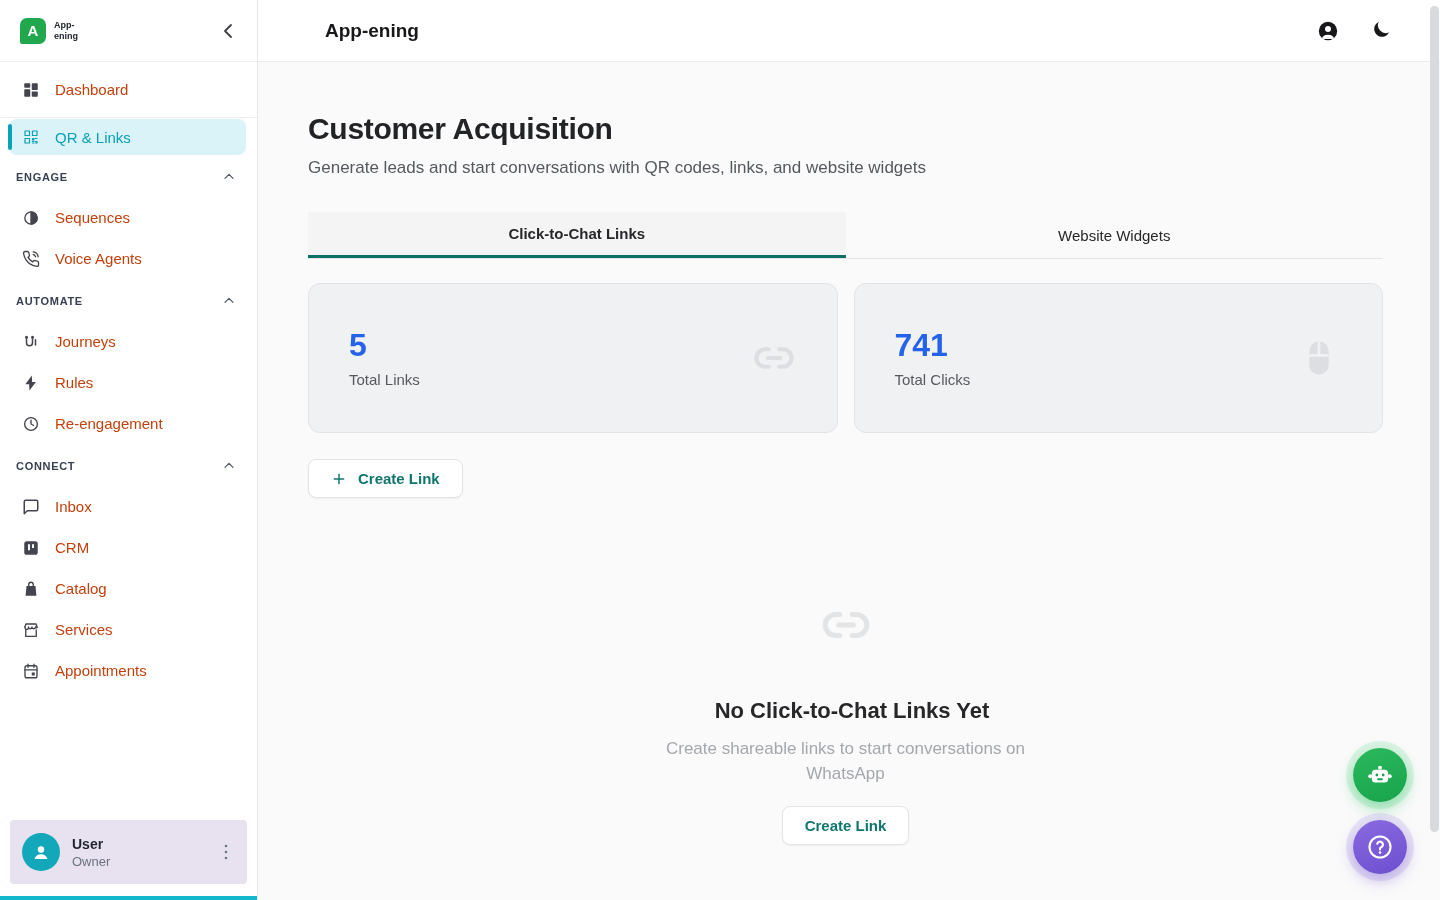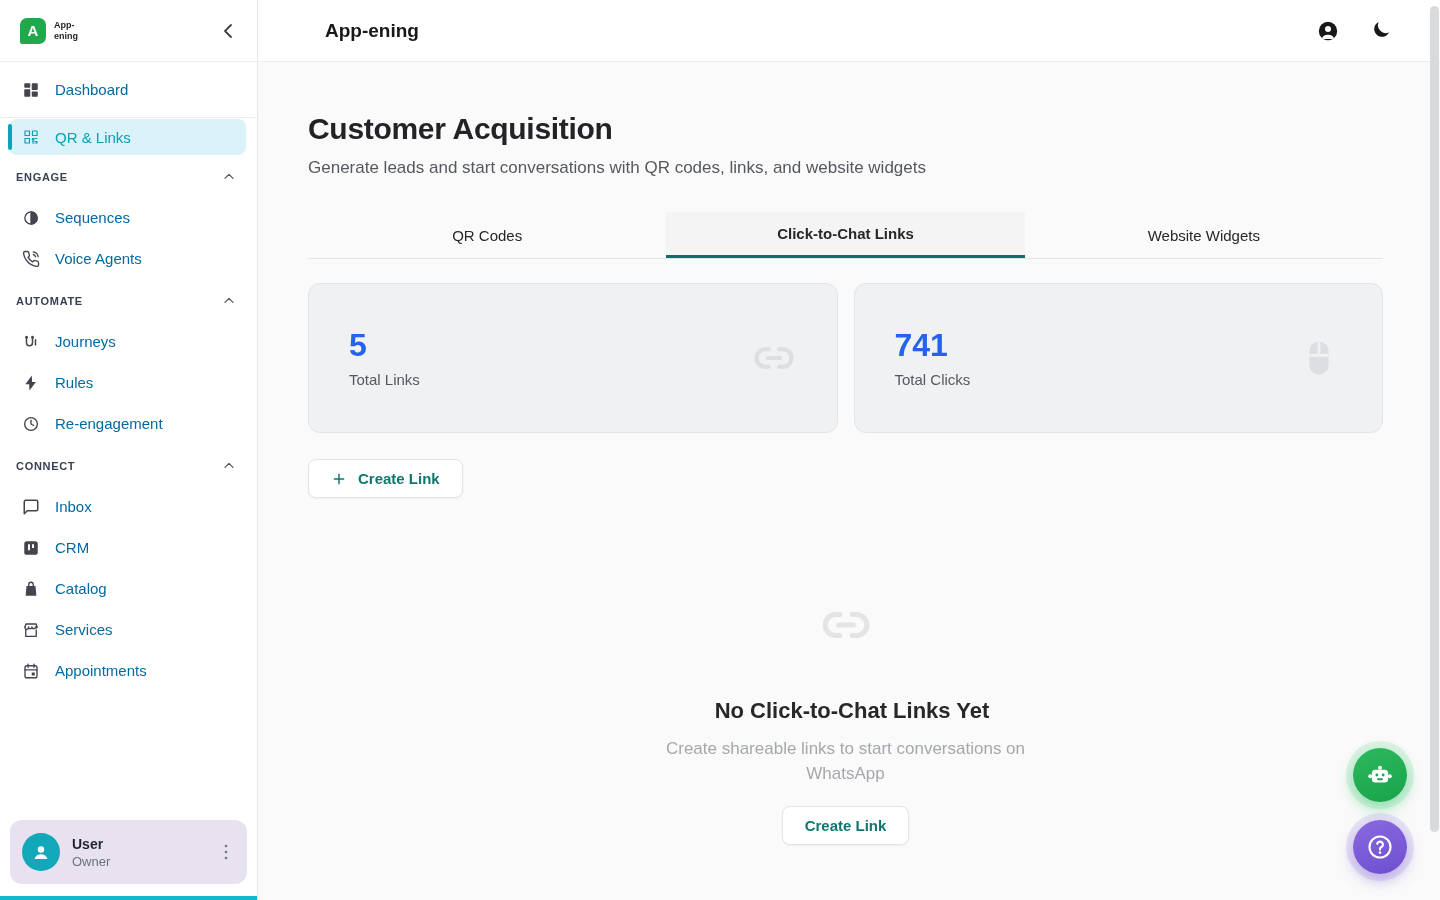--- a/index.html
+++ b/index.html
@@ -16,35 +16,35 @@
     border-bottom:1px solid #ededf0; }
   .logo-badge { width:26px; height:26px; background:#21a84d; border-radius:7px 7px 7px 2px;
     display:flex; align-items:center; justify-content:center; color:#fff; font-weight:bold;
     font-size:15px; }
   .logo-text { margin-left:8px; font-size:9px; font-weight:bold; line-height:1.15; color:#23262e; }
   .sb-collapse { margin-left:auto; width:24px; height:24px; display:flex; align-items:center;
     justify-content:center; color:#3f3f46; cursor:pointer; }
   .sb-nav { position:absolute; top:62px; left:0; right:0; bottom:96px; overflow:hidden; }
   .dash-block { padding:7px 0; border-bottom:1px solid #ededf0; }
   .nav-item { height:41px; display:flex; align-items:center; padding-left:22px; gap:15px;
-    font-size:15px; color:#0369a1; cursor:pointer; }
+    font-size:15px; color:#c2410c; cursor:pointer; }
   .nav-ic { width:18px; height:18px; flex:0 0 18px; color:#43444e; display:flex; }
   .sec-header { height:40px; display:flex; align-items:center; justify-content:space-between;
     padding:0 20px 0 16px; font-size:11px; font-weight:bold; letter-spacing:.7px; color:#374151;
     cursor:pointer; margin-top:2px; }
   .sec-header .chev { width:16px; height:16px; color:#4b5563; }
   .sec-header.accent { color:#0aa3bb; }
   .nav-item.active { position:relative; height:36px; margin:1px 11px 1px 9px; padding-left:13px;
     background:#d9f3f8; border-radius:8px; color:#0a9fb5; }
   .nav-item.active .nav-ic { color:#0a9fb5; }
   .nav-item.active::before { content:""; position:absolute; left:-1px; top:5px; bottom:5px;
     width:4px; border-radius:3px; background:#0aa3bb; }
 
   .sb-footer { position:absolute; left:10px; right:10px; bottom:16px; height:64px;
-    background:#e8e2f0; border-radius:12px; display:flex; align-items:center; padding:0 10px 0 12px; }
+    background:#e8e2f0; border-radius:4px; display:flex; align-items:center; padding:0 10px 0 12px; }
   .avatar { width:38px; height:38px; border-radius:50%; background:#12a8ba; color:#fff;
     display:flex; align-items:center; justify-content:center; }
   .uf-text { margin-left:12px; }
   .uf-name { font-size:14px; font-weight:bold; color:#1f2430; }
   .uf-role { font-size:13px; color:#6b7280; margin-top:2px; }
   .uf-menu { margin-left:auto; width:22px; height:22px; color:#6b7280; display:flex;
     align-items:center; justify-content:center; cursor:pointer; }
   .sb-bottomline { position:absolute; left:0; bottom:0; width:100%; height:4px; background:#14b8cd; }
 
   
@@ -308,21 +308,20 @@
             </svg>
         </span>
       </div>
     </header>
 
     <div class="content">
       <h1 class="page-title">Customer Acquisition</h1>
       <div class="page-sub">Generate leads and start conversations with QR codes, links, and website widgets</div>
 
       <div class="tabs">
-        <div class="tab">QR Codes</div>
         <div class="tab active">Click-to-Chat Links</div>
         <div class="tab">Website Widgets</div>
       </div>
 
       <div class="stat-row">
         <div class="stat-card">
           <div>
             <div class="stat-num">5</div>
             <div class="stat-label">Total Links</div>
           </div>

